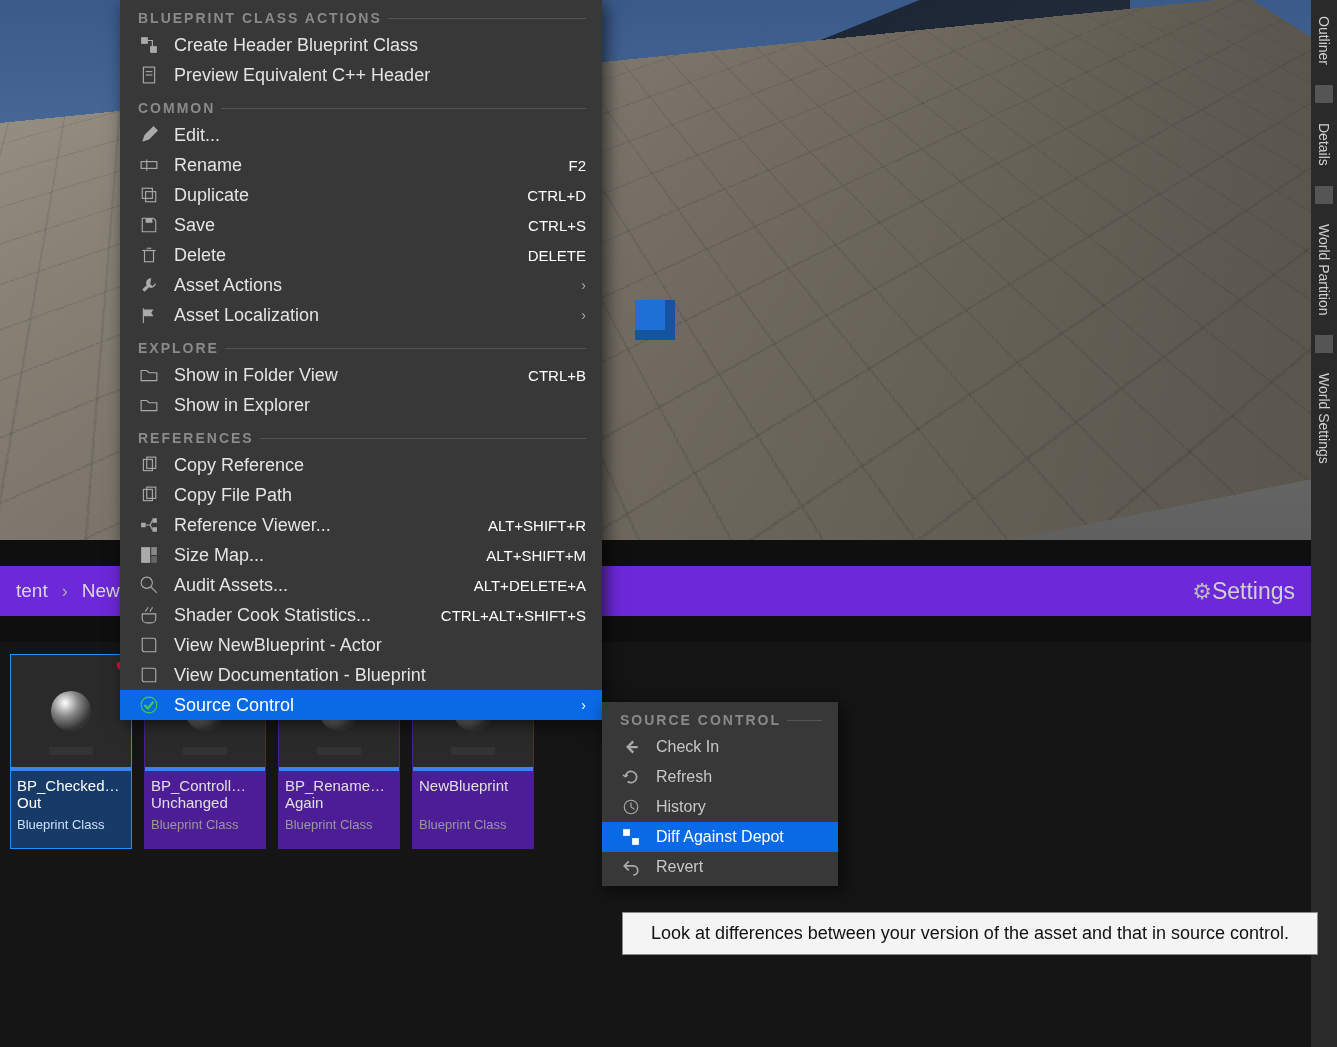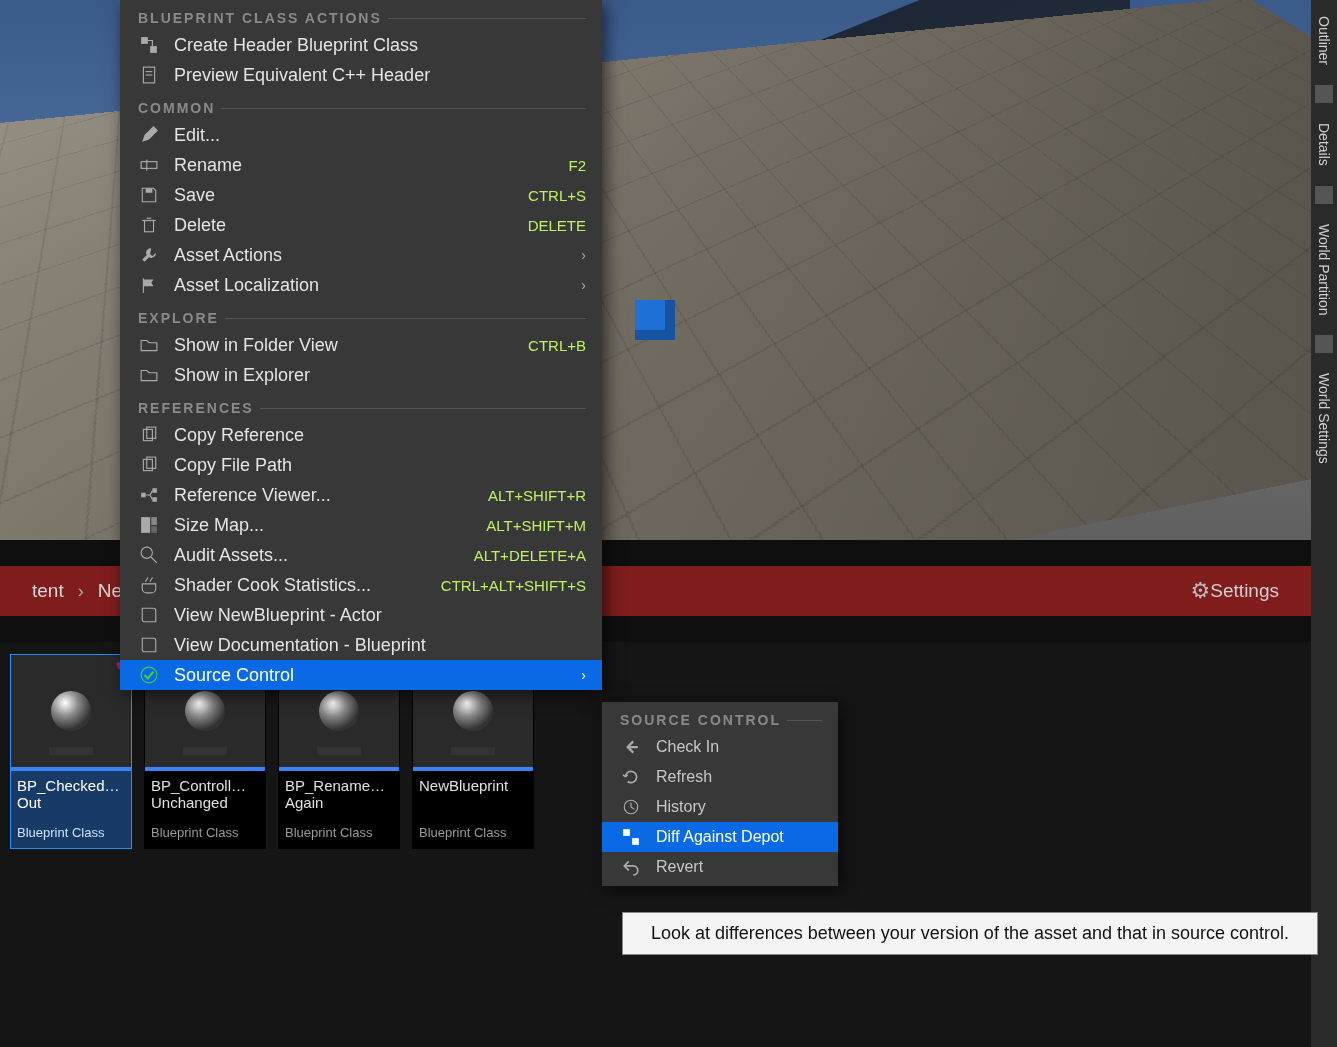--- a/index.html
+++ b/index.html
@@ -54,35 +54,35 @@
     cursor:pointer;
   }
   .side-dock .sq { width:18px; height:18px; background:#555; margin:6px 0;}
   
   .content-area {
     position:absolute; left:0; top:540px; right:26px; bottom:0;
     background:#151515;
   }
   .breadcrumb-bar {
     height:50px; display:flex; align-items:center; justify-content:space-between;
-    padding:0 32px; background:#7f1d1d;
+    padding:0 16px; background:#6d28d9;
     color:#d8d8d8; font-size:19px;
   }
   .breadcrumb-left { display:flex; align-items:center; gap:14px;}
   .chev { color:#aaa; font-size:18px;}
-  .settings-btn { display:flex; align-items:center; gap:0; font-size:19px; color:#d0d0d0; cursor:pointer;}
+  .settings-btn { display:flex; align-items:center; gap:0; font-size:23px; color:#d0d0d0; cursor:pointer;}
   .gear-icon::before { content:"⚙"; font-size:22px; color:#bbb;}
   .divider-bar { height:26px; background:#0f0f0f;}
   
   .asset-grid {
     display:flex; gap:12px; padding:12px 10px;
   }
   .asset {
     width:122px; height:195px;
-    background:#000000;
+    background:#4c1d95;
     display:flex; flex-direction:column;
     border:1px solid transparent;
     position:relative;
   }
   .asset.selected { border:1px solid #1e90ff; background:#173a66;}
   .asset .thumb {
     height:112px; background:#2a2a2a;
     display:flex; align-items:center; justify-content:center;
     position:relative;
   }
@@ -91,21 +91,21 @@
     background:radial-gradient(circle at 35% 30%, #fff, #888 35%, #333 70%);
   }
   .asset .thumb .pedestal {
     position:absolute; bottom:12px; width:44px; height:8px; background:#333;
   }
   .asset .check {
     position:absolute; top:-4px; right:-2px; color:#d13; font-size:22px; font-weight:bold;
   }
   .asset .stripe { height:4px; background:#3b82f6;}
   .asset.selected .stripe { background:#3b82f6;}
-  .asset .labels { padding:6px 6px 8px 6px; flex:1; display:flex; flex-direction:column;}
+  .asset .labels { padding:6px 6px 16px 6px; flex:1; display:flex; flex-direction:column;}
   .asset .name { font-size:15px; color:#e0e0e0; line-height:1.15; max-height:38px; overflow:hidden;}
   .asset.selected .name { color:#fff;}
   .asset .type { font-size:13px; color:#9a9a9a; margin-top:auto;}
   .asset.selected .type { color:#cde2ff;}
   
   .context-menu {
     position:absolute; left:120px; top:0;
     width:482px;
     background:#383838;
     box-shadow: 4px 4px 16px rgba(0,0,0,0.6);
@@ -121,21 +121,21 @@
   .menu-section-title .line { flex:1; height:1px; background:#555;}
   .menu-item {
     display:flex; align-items:center; gap:14px;
     padding:4px 16px 4px 18px;
     height:30px;
     cursor:pointer;
   }
   .menu-item.highlight { background:#0a6ae6; color:#fff;}
   .menu-item .icon-slot { width:22px; display:flex; align-items:center; justify-content:center;}
   .menu-item .label { flex:1; white-space:nowrap;}
-  .menu-item .shortcut { color:#bef264; font-size:15px;}
+  .menu-item .shortcut { color:#ffffff; font-size:15px;}
   .menu-item .arrow { color:#aaa; font-size:14px;}
   .menu-item.highlight .arrow { color:#fff;}
   
   .submenu {
     position:absolute; left:602px; top:702px;
     width:236px;
     background:#383838;
     box-shadow: 4px 4px 16px rgba(0,0,0,0.6);
     z-index:60;
     padding-bottom:4px;
@@ -280,20 +280,30 @@
           <rect x="1" y="5" width="14" height="6" fill="none" stroke="#aaa"></rect>
           <line x1="6" y1="3" x2="6" y2="13" stroke="#aaa"></line>
         </svg>
     </span>
     <span class="label">Rename</span>
     <span class="shortcut">F2</span>
   </div>
   <div class="menu-item">
     <span class="icon-slot">
       <svg class="ic" viewBox="0 0 16 16">
+          <rect x="2" y="2" width="9" height="9" fill="none" stroke="#aaa"></rect>
+          <rect x="5" y="5" width="9" height="9" fill="none" stroke="#aaa"></rect>
+        </svg>
+    </span>
+    <span class="label">Duplicate</span>
+    <span class="shortcut">CTRL+D</span>
+  </div>
+  <div class="menu-item">
+    <span class="icon-slot">
+      <svg class="ic" viewBox="0 0 16 16">
           <path d="M2 2h10l2 2v10H2z" fill="none" stroke="#aaa"></path>
           <rect x="5" y="2" width="6" height="4" fill="#aaa"></rect>
         </svg>
     </span>
     <span class="label">Save</span>
     <span class="shortcut">CTRL+S</span>
   </div>
   <div class="menu-item">
     <span class="icon-slot">
       <svg class="ic" viewBox="0 0 16 16">

